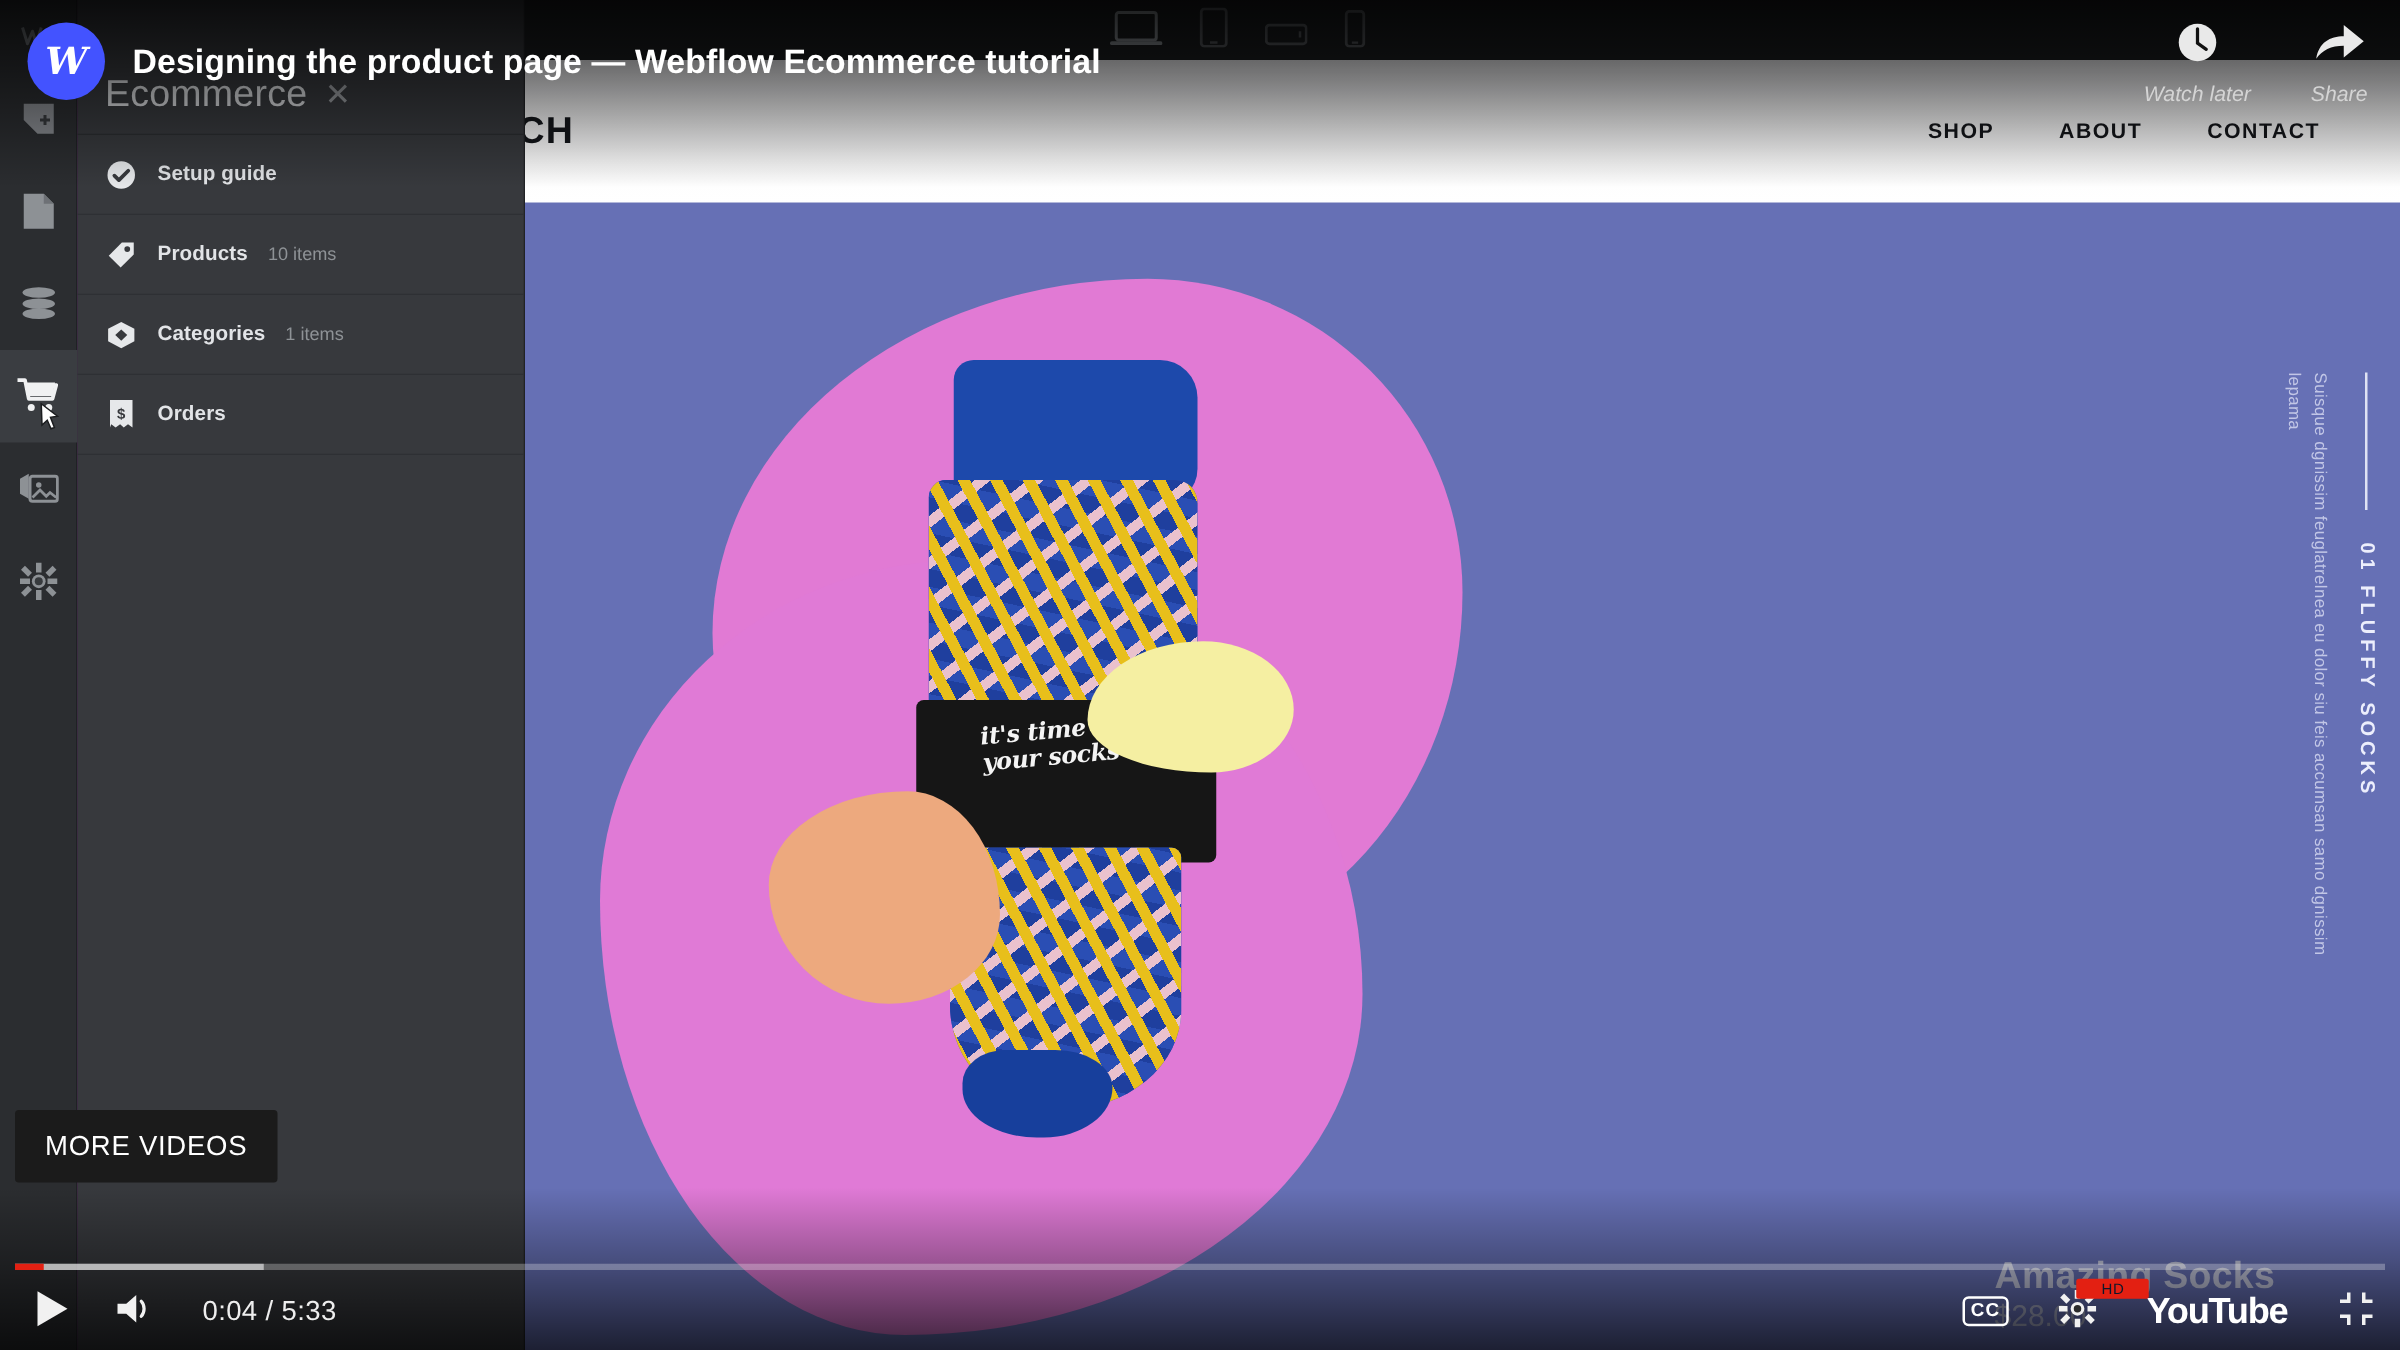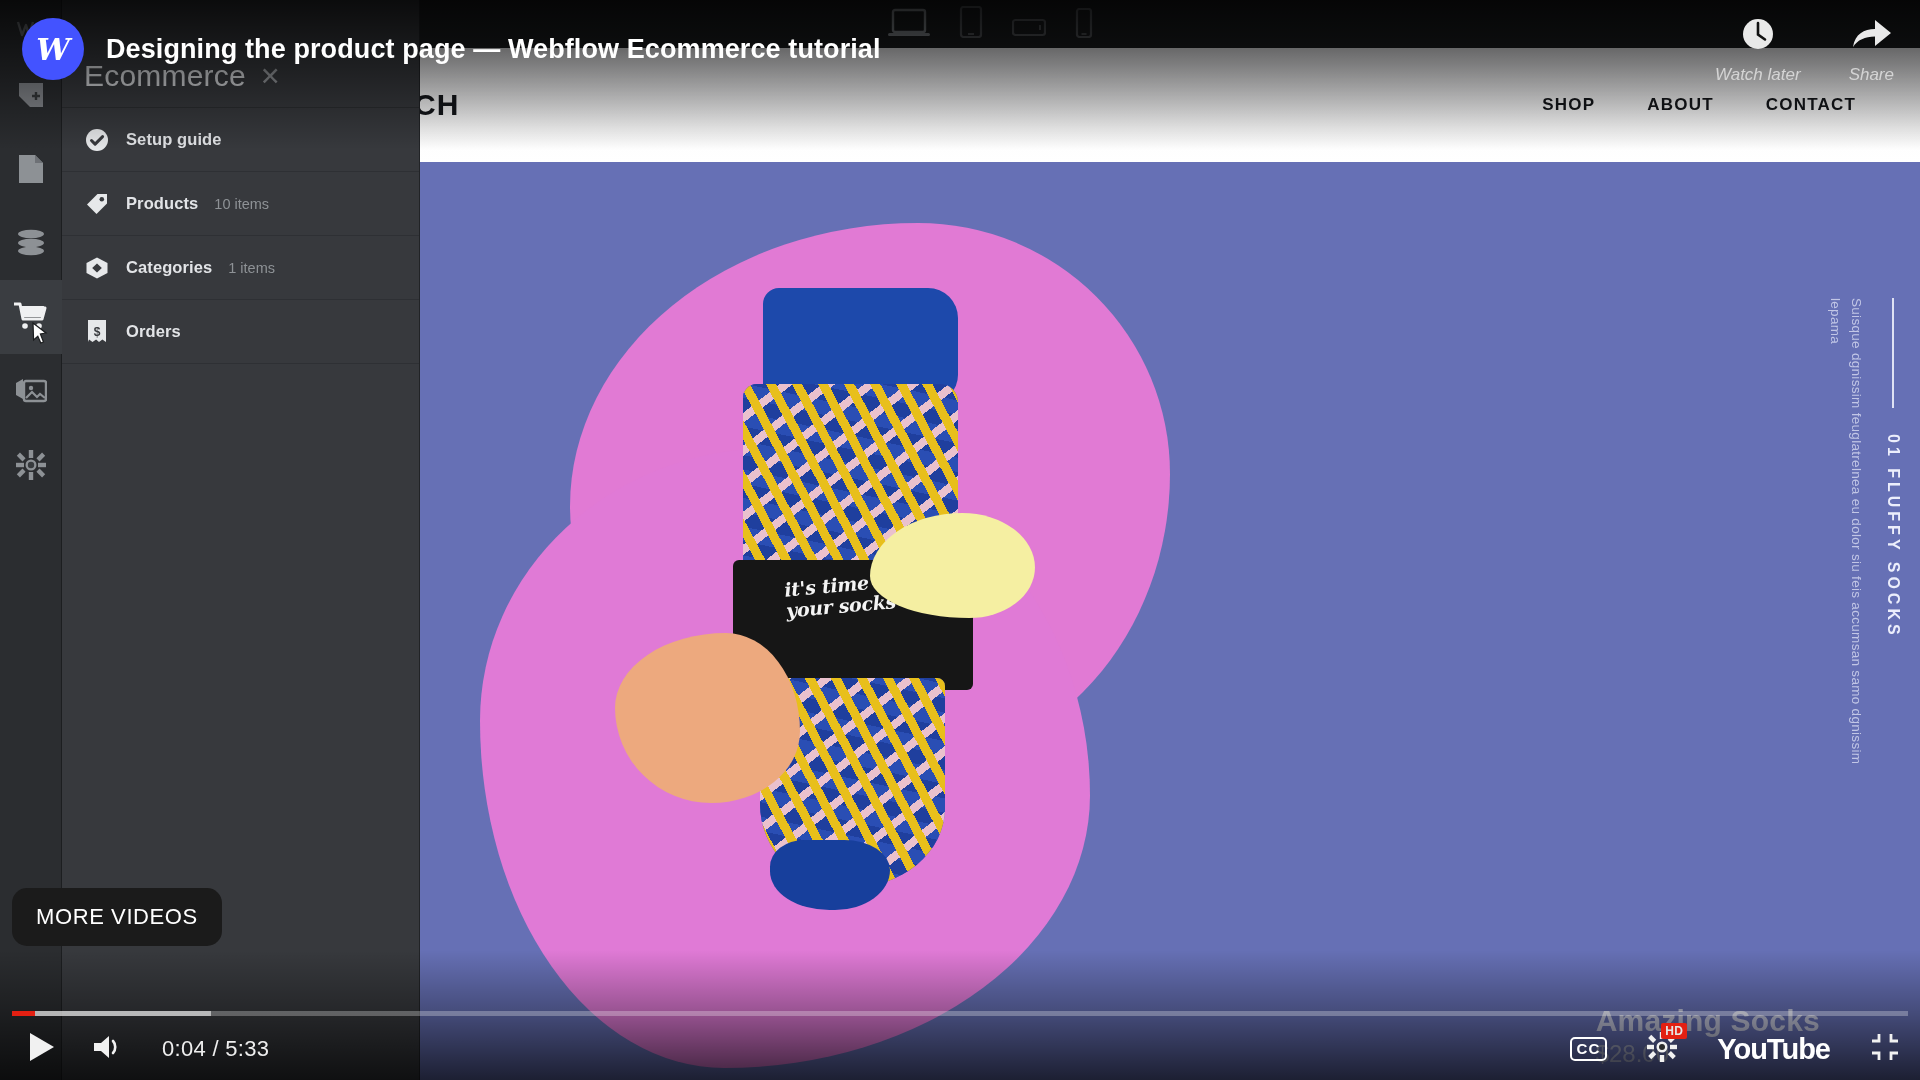--- a/index.html
+++ b/index.html
@@ -180,21 +180,21 @@
   .yt-top-actions {
     position:absolute; right:26px; top:14px; display:flex; gap:48px;
   }
   .yt-action { display:flex; flex-direction:column; align-items:center; gap:7px; }
   .yt-action-lbl { font-size:17px; color:#d4d4d4;font-style:italic; }
 
   .yt-more-videos {
     position:absolute; left:12px; top:888px;
     background:#1b1b1b; color:#fff;
     padding:16px 24px; font-size:22px; letter-spacing:.6px;
-    border-radius:15px;
+    border-radius:3px;
   }
 
   .yt-bottom {
     position:absolute; left:0; bottom:0; right:0; height:130px;
     background:linear-gradient(0deg, rgba(0,0,0,.72) 0%, rgba(0,0,0,.30) 55%, rgba(0,0,0,0) 100%);
     pointer-events:none;
   }
   .yt-progress {
     position:absolute; left:12px; right:12px; bottom:64px; height:5px;
     background:rgba(255,255,255,.28);
@@ -211,22 +211,22 @@
   .yt-ctl-left { gap:36px; }
   .yt-ctl-right { gap:40px; }
   .yt-time { font-size:22px; color:#eee; letter-spacing:.3px; }
   .yt-cc {
     border:2px solid #fff; border-radius:5px; padding:1px 5px;
     font-size:15px; font-weight:800; color:#fff; letter-spacing:1px; line-height:1.15;
   }
   .yt-hd-wrap { position:relative; display:flex; align-items:center; }
   .yt-hd-badge {
     position:absolute; left:14px; top:-9px;
-    background:#e32012; color:#e5e5e5; font-size:12px; font-weight:700;
-    padding:1px 4px; border-radius:2px; letter-spacing:.4px;
+    background:#e32012; color:#0f172a; font-size:12px; font-weight:400;
+    padding:1px 20px; border-radius:2px; letter-spacing:.4px;
   }
   .yt-brand { font-size:29px; font-weight:800; color:#fff; letter-spacing:-1px; }
 </style>
 </head>
 <body>
 
 <div id="stage">
 
   <div class="wf-root">
 

